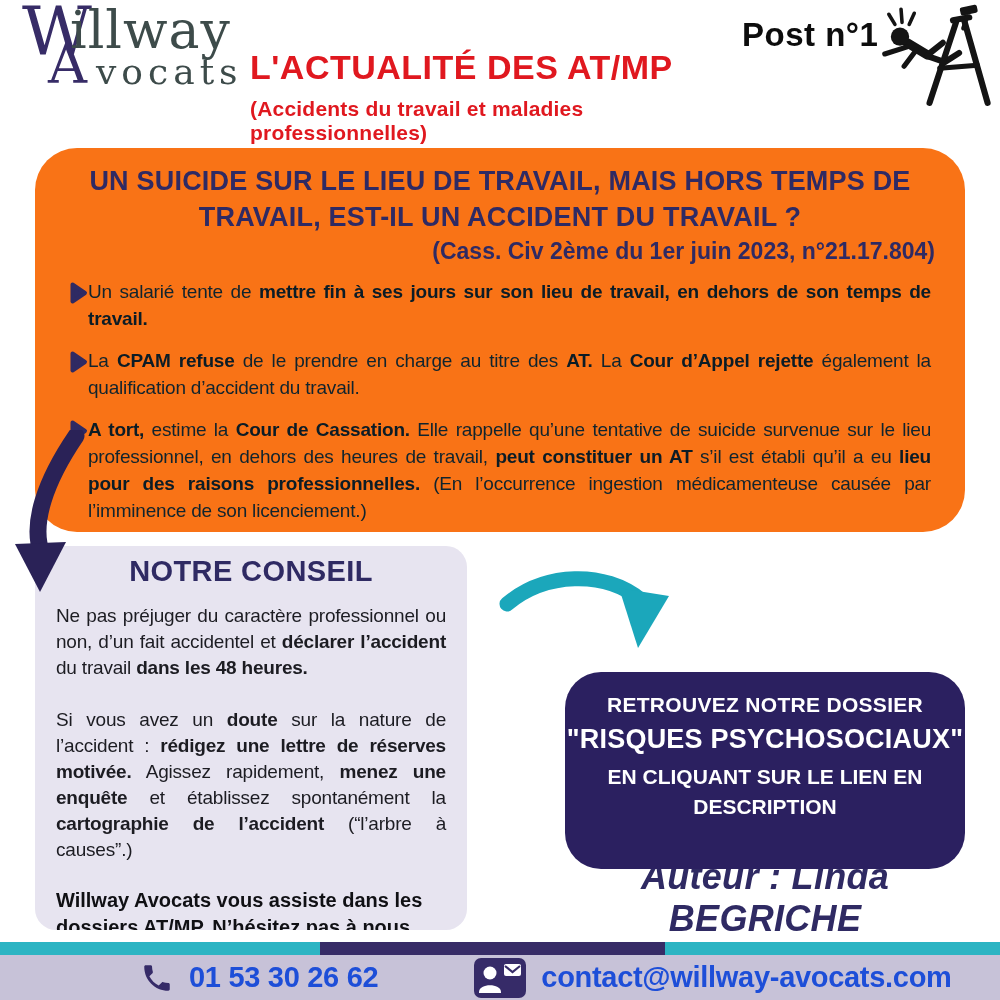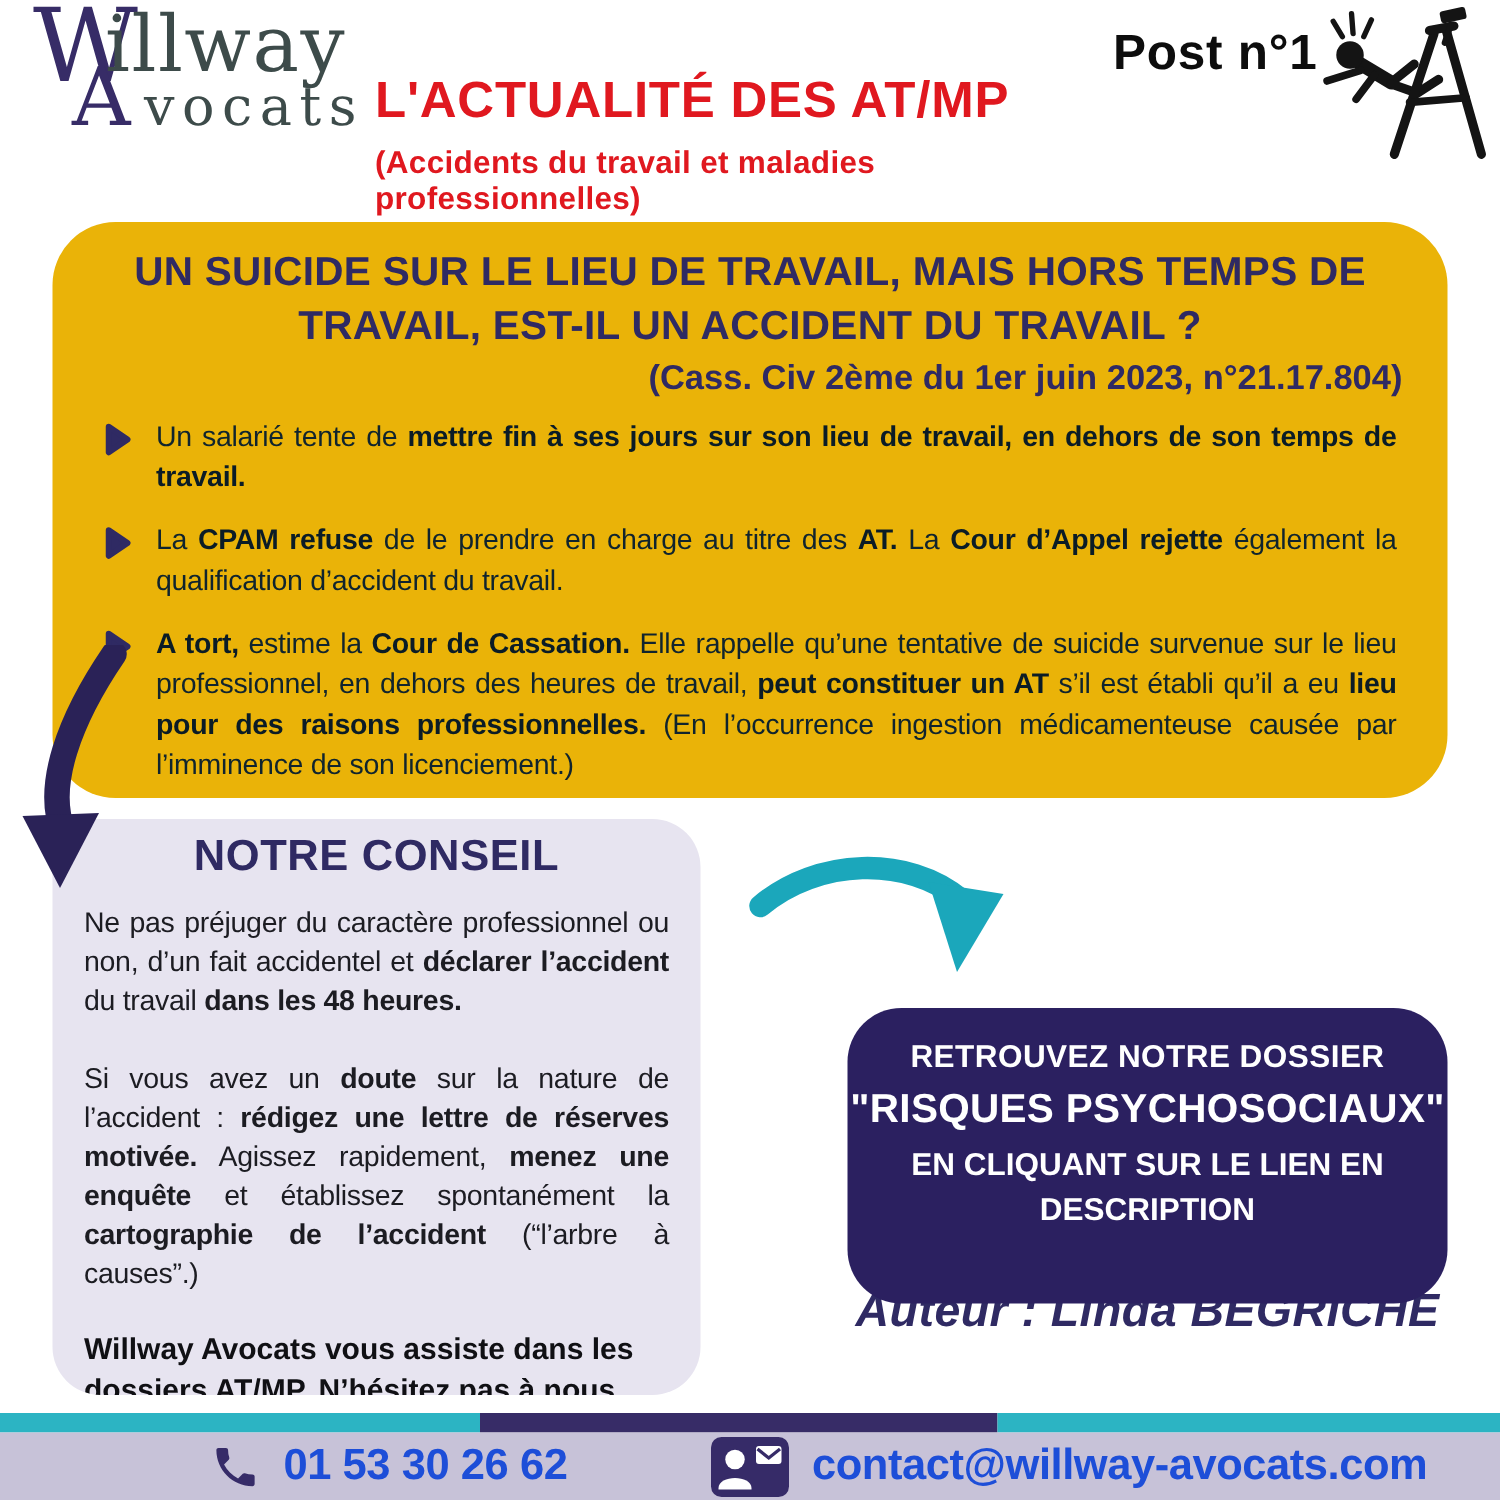--- a/index.html
+++ b/index.html
@@ -14,52 +14,52 @@
   .logo .vocats{position:absolute;left:74px;top:48px;font-size:36px;color:#3d4b4a;line-height:1;letter-spacing:5px;}
 
   .title-block{position:absolute;left:250px;top:50px;width:500px;}
   .main-title{color:#e0181f;font-size:34px;font-weight:800;letter-spacing:.5px;line-height:1.05;}
   .sub-title{color:#e0181f;font-size:21px;font-weight:800;margin-top:11px;letter-spacing:.2px;}
 
   .post-label{position:absolute;left:742px;top:16px;font-size:33px;font-weight:800;color:#0d0d0d;letter-spacing:.5px;}
   .accident-icon{position:absolute;left:858px;top:0px;width:138px;height:110px;}
 
   
-  .case-box{position:absolute;left:35px;top:148px;width:930px;height:384px;background:#eab308;
+  .case-box{position:absolute;left:35px;top:148px;width:930px;height:384px;background:#f97316;
             border-radius:42px;box-sizing:border-box;padding:15px 30px 0 30px;overflow:hidden;}
   .case-heading{color:#2f2a63;font-size:27px;font-weight:800;text-align:center;line-height:36px;letter-spacing:.2px;}
   .case-ref{color:#2f2a63;font-size:23px;font-weight:800;text-align:right;margin-top:3px;}
   .bullets{margin-top:13px;display:flex;flex-direction:column;gap:15px;padding:0 4px;}
-  .bullet{display:flex;gap:16px;font-size:19px;line-height:27px;color:#10242e;text-align:justify;letter-spacing:-.2px;}
+  .bullet{display:flex;font-size:19px;line-height:27px;color:#10242e;text-align:justify;letter-spacing:-.2px;}
   .bullet svg{flex:none;margin-top:3px;}
   .bullet b{color:#0b1c26;}
 
   
   .arrow-navy{position:absolute;left:12px;top:430px;z-index:5;}
   .arrow-teal{position:absolute;left:497px;top:568px;z-index:5;}
 
   
   .conseil-box{position:absolute;left:35px;top:546px;width:432px;height:384px;background:#e7e4f0;
-               border-radius:32px;box-sizing:border-box;padding:9px 21px 0 21px;overflow:hidden;}
+               border-radius:21px;box-sizing:border-box;padding:9px 21px 0 21px;overflow:hidden;}
   .conseil-title{text-align:center;color:#2f2a63;font-size:29px;font-weight:800;letter-spacing:.4px;}
   .conseil-p{font-size:19px;line-height:26px;text-align:justify;color:#1c1c22;letter-spacing:-.2px;}
   .conseil-p.first{margin-top:15px;}
   .conseil-p.second{margin-top:26px;}
   .conseil-note{margin-top:24px;font-size:20px;line-height:27px;font-weight:700;text-align:left;color:#101014;}
 
   
   .cta-box{position:absolute;left:565px;top:672px;width:400px;height:197px;background:#2b2060;
            border-radius:36px;box-sizing:border-box;color:#ffffff;text-align:center;padding-top:21px;z-index:2;}
   .cta-line1{font-size:21px;font-weight:800;letter-spacing:.3px;}
   .cta-line2{font-size:27px;font-weight:800;margin-top:7px;letter-spacing:.2px;}
   .cta-line3{font-size:21px;font-weight:800;margin-top:7px;line-height:30px;padding:0 38px;}
 
   
   .author{position:absolute;left:565px;top:856px;width:400px;text-align:center;
-          font-size:31px;font-weight:800;font-style:italic;color:#2f2a63;letter-spacing:.3px;}
+          font-size:36px;font-weight:800;font-style:italic;color:#2f2a63;letter-spacing:.3px;}
 
   
   .stripe{position:absolute;left:0;top:942px;width:1000px;height:13px;display:flex;}
   .stripe .s1{width:320px;background:#2cb4c3;}
   .stripe .s2{width:345px;background:#372c67;}
   .stripe .s3{width:335px;background:#2cb4c3;}
   .footer-band{position:absolute;left:0;top:955px;width:1000px;height:45px;background:#c7c2d8;
                display:flex;align-items:center;}
   .contact-group{display:flex;align-items:center;gap:15px;}
   .phone-group{margin-left:140px;}

